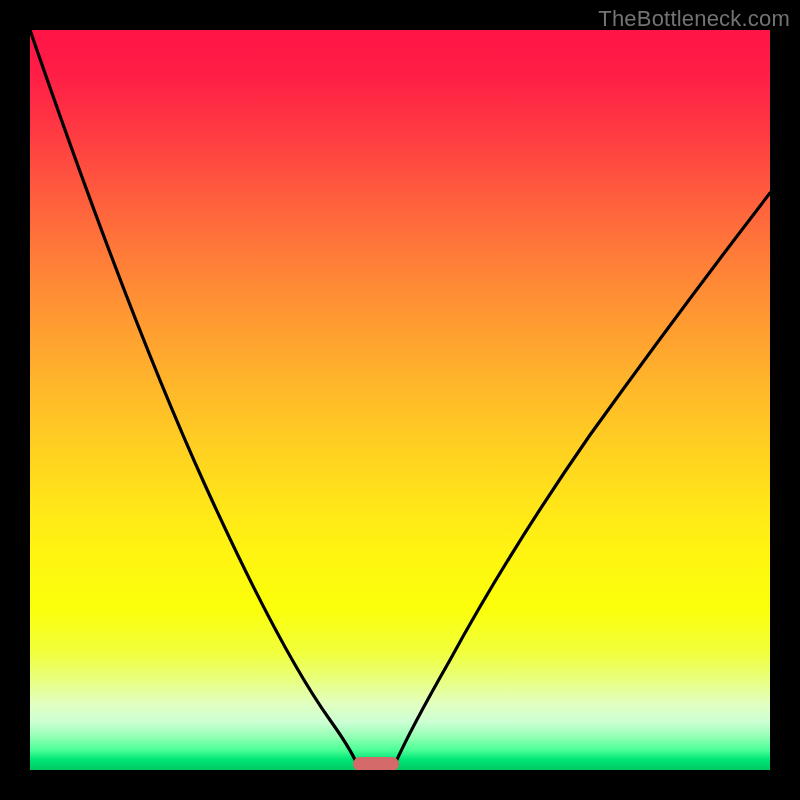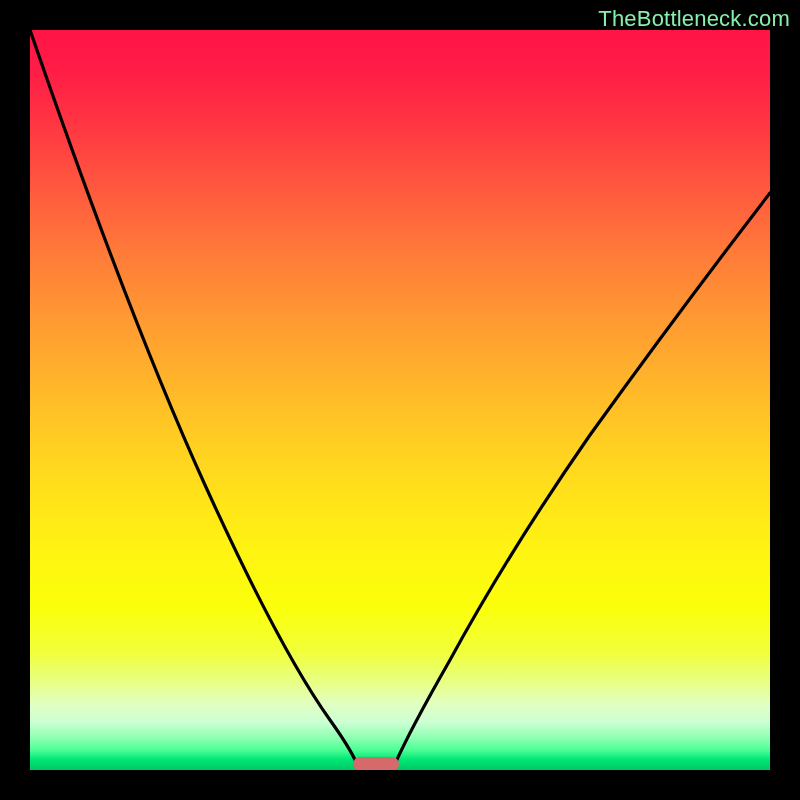--- a/index.html
+++ b/index.html
@@ -50,21 +50,21 @@
       #93ffb4 95.5%,
       #4cff96 97.3%,
       #00e676 98.6%,
       #00c863 100%
     );
   }
   .watermark {
     position: absolute;
     top: 6px;
     right: 10px;
-    color: #86efac;
+    color: #737373;
     font-size: 22px;
     font-weight: 400;
     letter-spacing: 0.2px;
     user-select: none;
   }
   svg.curve {
     position: absolute;
     left: 0; top: 0;
     width: 740px;
     height: 740px;

